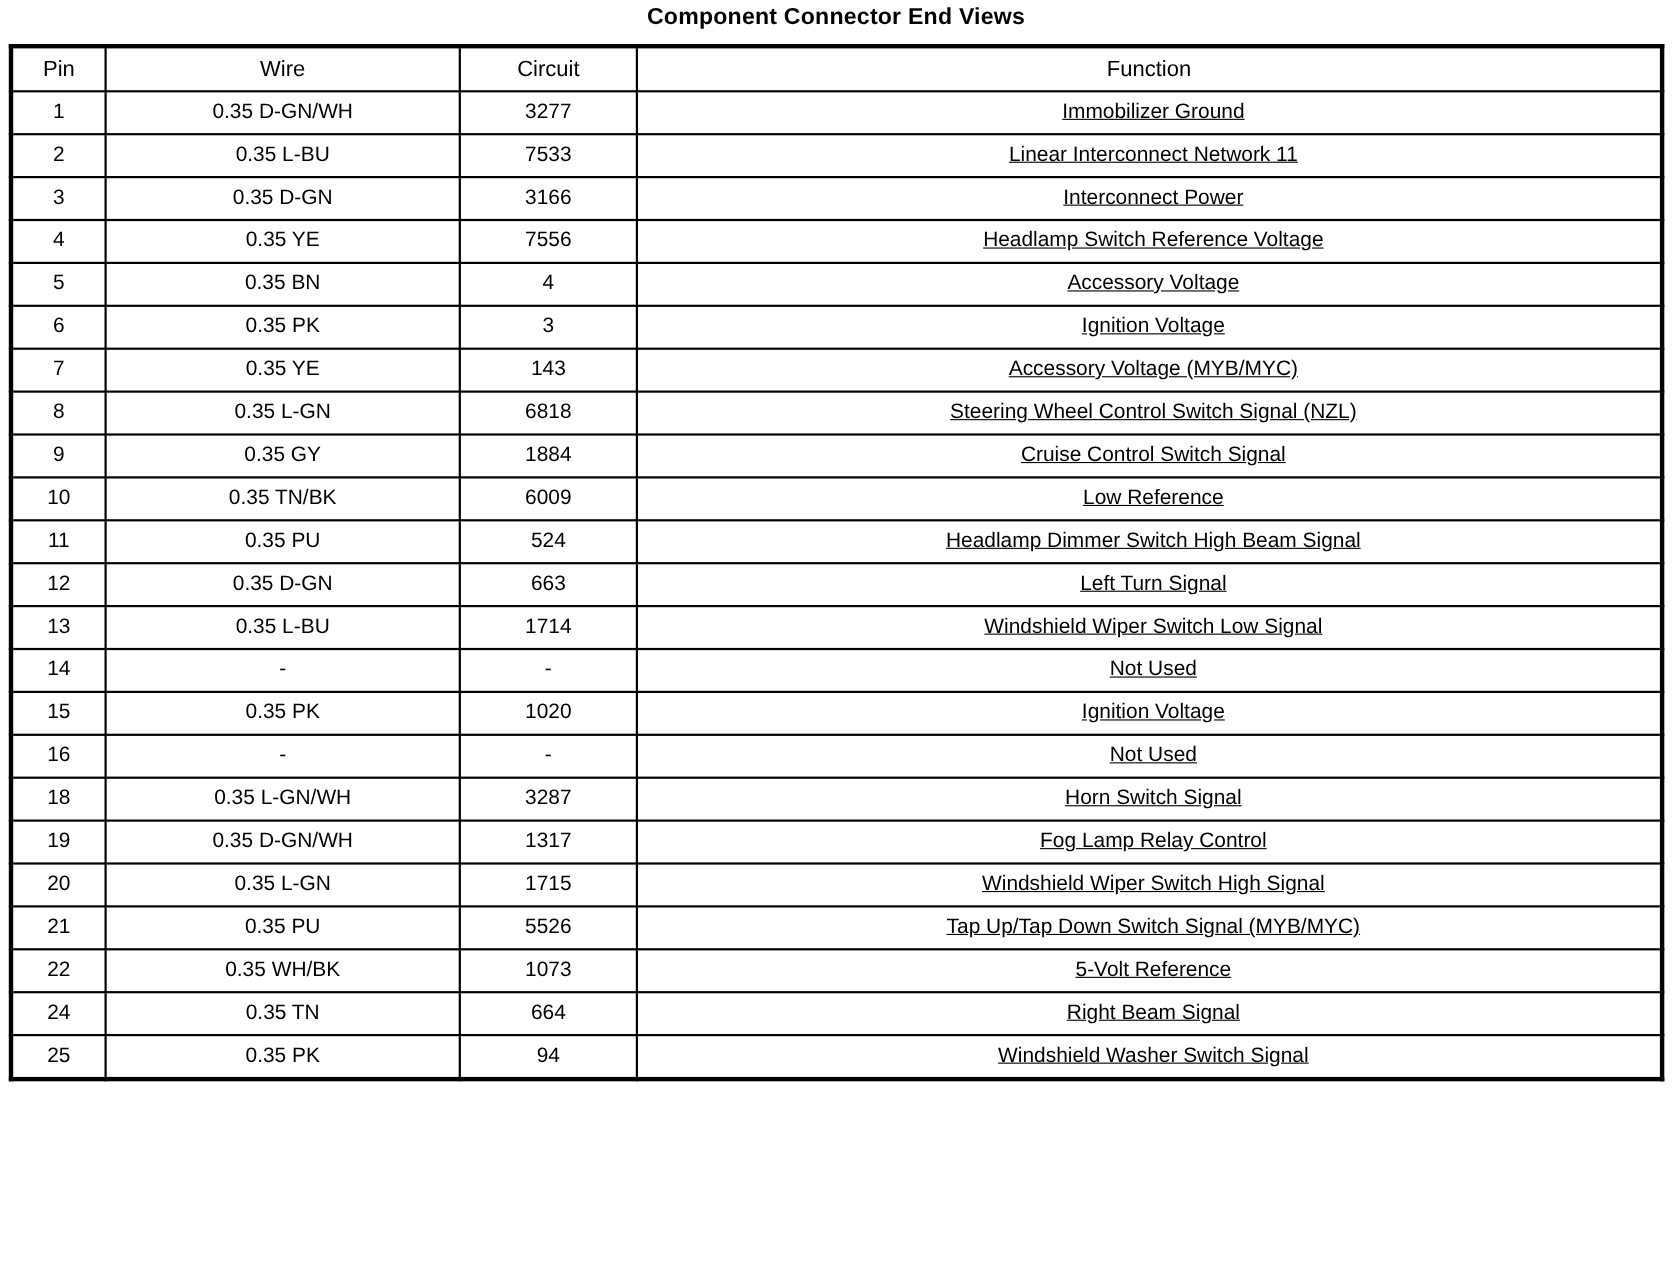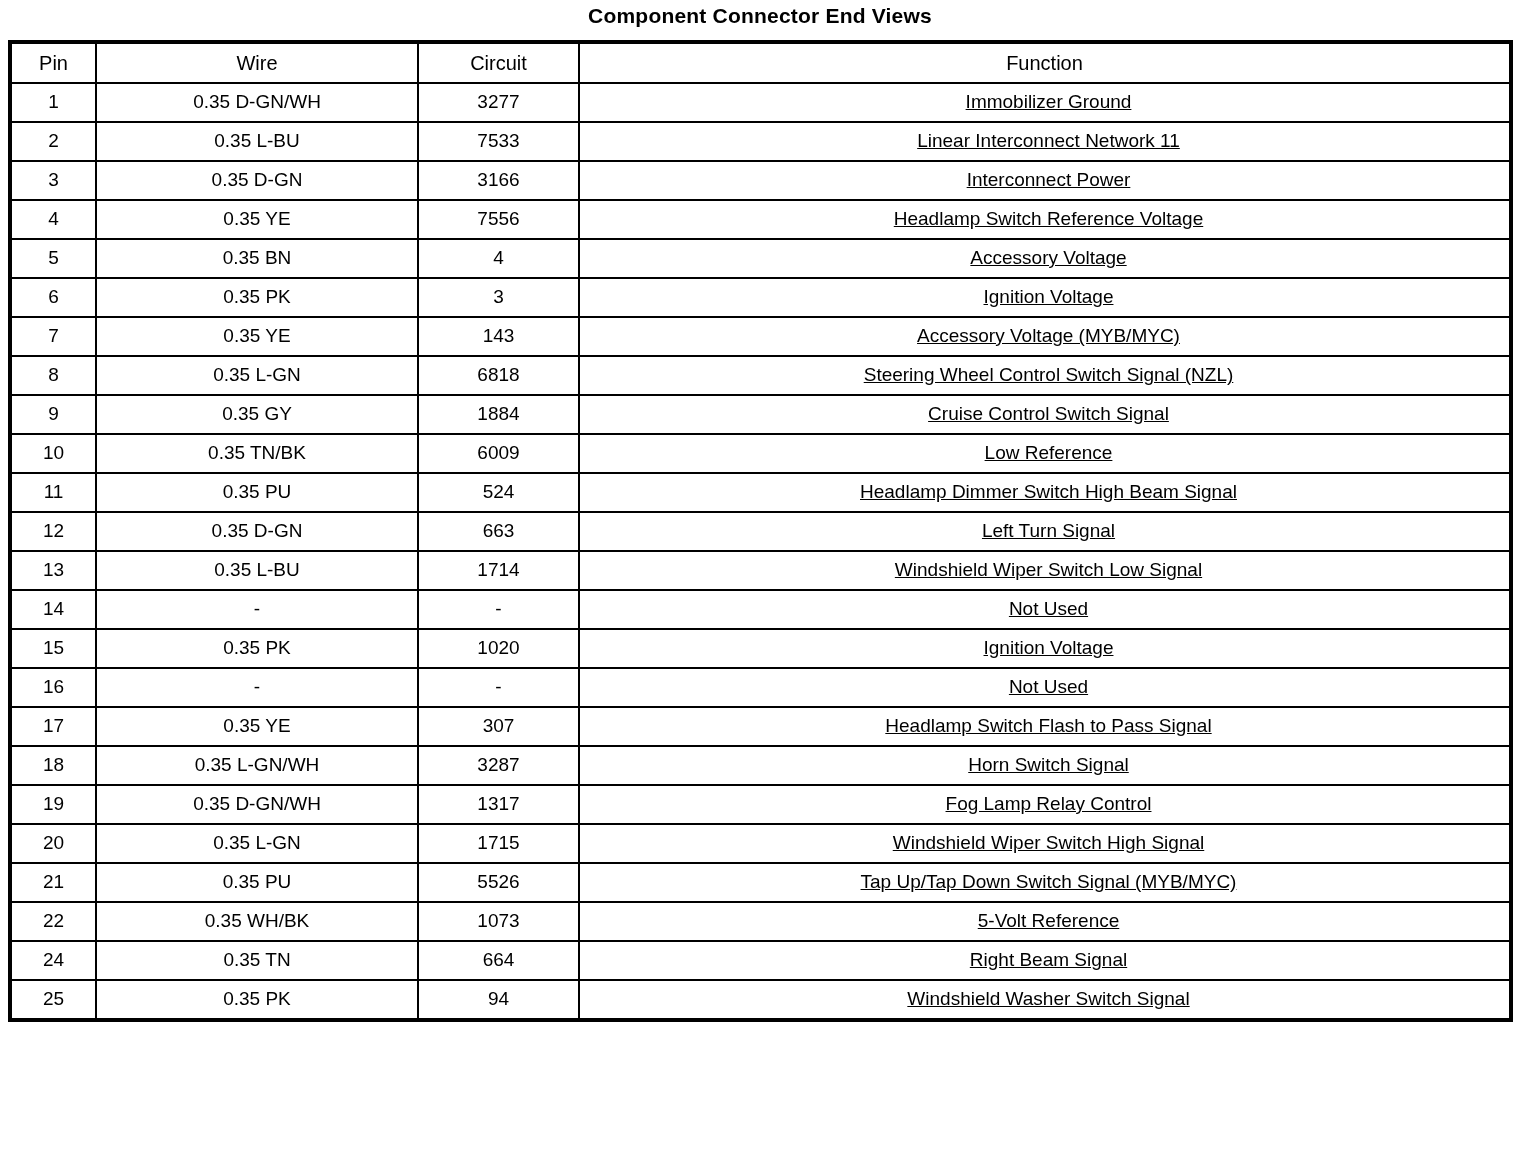--- a/index.html
+++ b/index.html
@@ -175,26 +175,20 @@
           <td>1020</td>
           <td class="fn-cell">Ignition Voltage</td>
         </tr>
         <tr>
           <td>16</td>
           <td>-</td>
           <td>-</td>
           <td class="fn-cell">Not Used</td>
         </tr>
         <tr>
-          <td>17</td>
-          <td>0.35 YE</td>
-          <td>307</td>
-          <td class="fn-cell">Headlamp Switch Flash to Pass Signal</td>
-        </tr>
-        <tr>
           <td>18</td>
           <td>0.35 L-GN/WH</td>
           <td>3287</td>
           <td class="fn-cell">Horn Switch Signal</td>
         </tr>
         <tr>
           <td>19</td>
           <td>0.35 D-GN/WH</td>
           <td>1317</td>
           <td class="fn-cell">Fog Lamp Relay Control</td>

